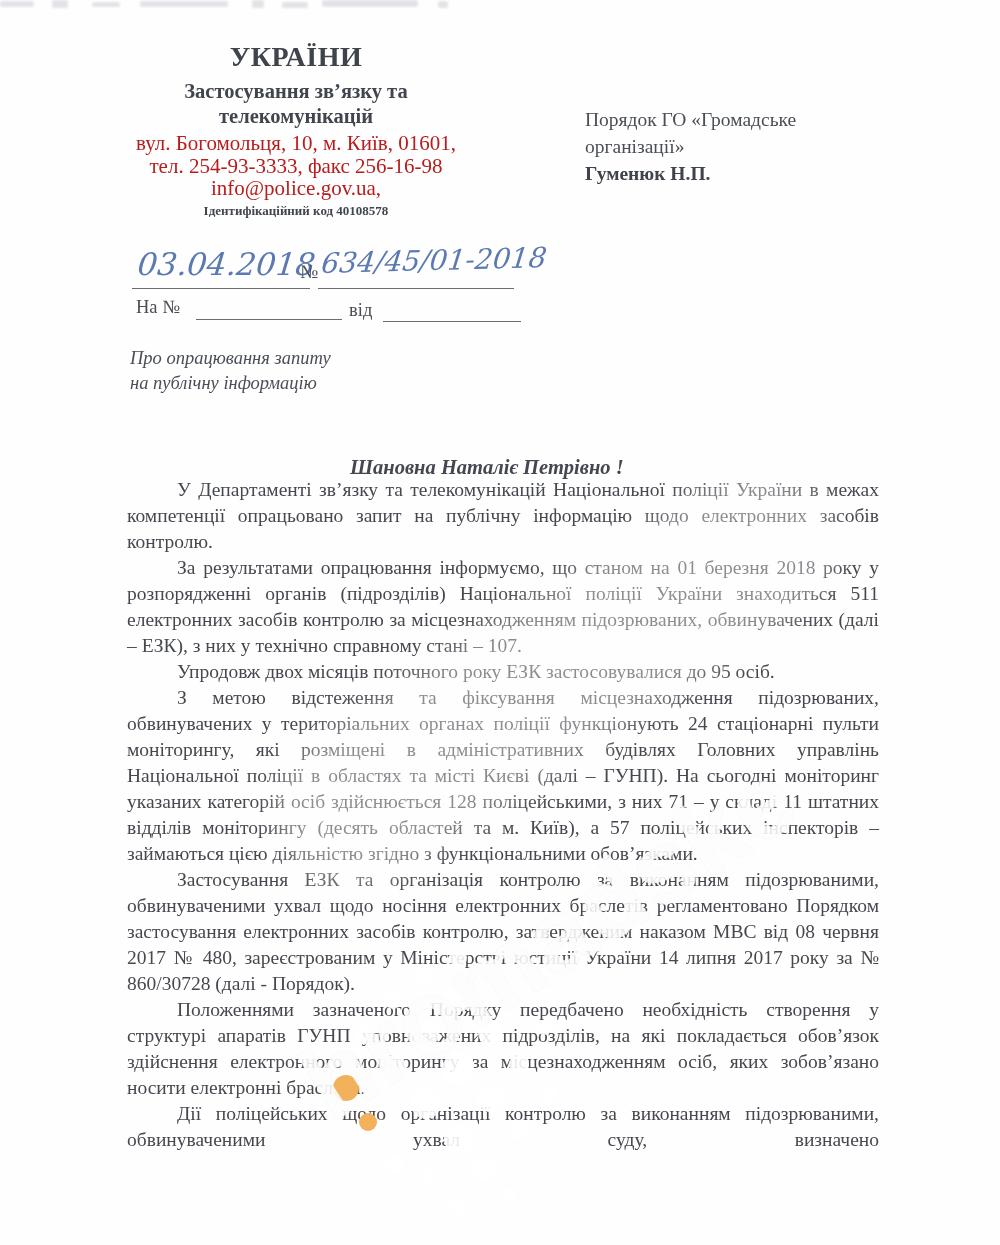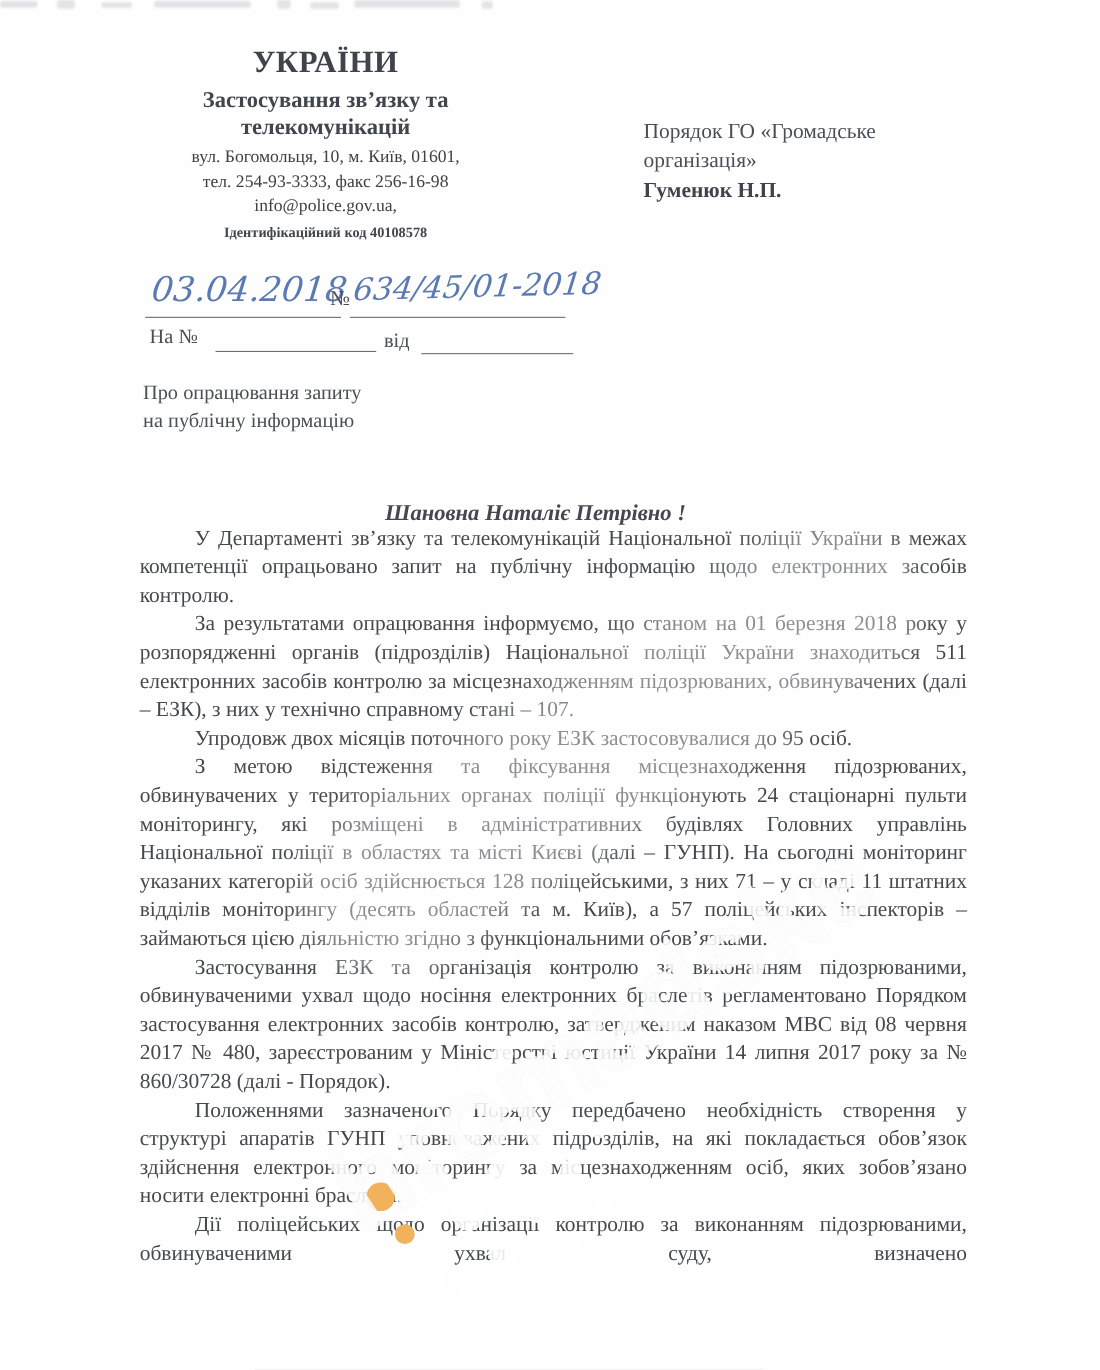--- a/index.html
+++ b/index.html
@@ -13,21 +13,21 @@
   .scan-artifacts{position:absolute; top:0; left:280; width:460px; height:10px;}
   .scan-artifacts span{
     position:absolute; background:#c7cad1; opacity:.5; border-radius:2px; filter:blur(1px);
   }
   
   .letterhead{
     position:absolute; left:108px; top:40px; width:376px; text-align:center;
   }
   .org-name{font-weight:bold; font-size:28px; line-height:33px; letter-spacing:.5px; color:#3f434b;}
   .dept{font-weight:bold; font-size:20.5px; line-height:25px; margin-top:6px; color:#41454d;}
-  .contact{font-size:16px; line-height:22.5px; margin-top:3px; color:#404040;text-align:center;}
+  .contact{font-size:21px; line-height:22.5px; margin-top:3px; color:#b91c1c;text-align:center;}
   .idcode{font-weight:bold; font-size:13px; line-height:22px; color:#41454d;}
   
   .recipient{position:absolute; left:585px; top:106px; font-size:19.5px; line-height:27px; color:#4a4e56;}
   .recipient .name{font-weight:bold; color:#3f434b;}
   
   .hw{
     font-family:"DejaVu Serif","Liberation Serif",serif;
     font-style:italic; color:#5b7ab2; transform:skewX(-6deg);
     white-space:nowrap;
   }
@@ -35,21 +35,21 @@
   .hw-num{position:absolute; left:322px; top:244px; font-size:28px; transform:skewX(-8deg) rotate(-1.5deg);}
   .num-sign{position:absolute; left:300px; top:261px; font-size:19px; color:#4a4d54;}
   .uline{position:absolute; border-bottom:1.6px solid #6a6d74; height:0;}
   .ul-date{left:132px; top:288px; width:178px;}
   .ul-num{left:318px; top:288px; width:196px;}
   .reply-label{position:absolute; left:136px; top:297px; font-size:18.5px; color:#4a4d54;}
   .reply-from{position:absolute; left:349px; top:300px; font-size:18.5px; color:#4a4d54;}
   .ul-reply1{left:196px; top:319px; width:146px;}
   .ul-reply2{left:383px; top:321px; width:138px;}
   
-  .subject{position:absolute; left:130px; top:346px; font-size:18.5px; line-height:25px; color:#4a4e56;}
+  .subject{position:absolute; left:130px; top:346px; font-size:18.5px; line-height:25px; color:#4a4e56;font-style:italic;}
   
   .salutation{
     position:absolute; left:350px; top:456px;
     font-size:20.5px; font-weight:bold; font-style:italic; color:#44474f;
   }
   
   .body{
     position:absolute; left:127px; top:477px; width:752px;
   }
   .body p{
@@ -99,21 +99,21 @@
       <div>телекомунікацій</div>
     </div>
     <div class="contact">вул. Богомольця, 10, м. Київ, 01601,</div>
     <div class="contact" style="margin-top:0;">тел. 254-93-3333, факс 256-16-98</div>
     <div class="contact" style="margin-top:0;">info@police.gov.ua,</div>
     <div class="idcode">Ідентифікаційний код 40108578</div>
   </div>
 
   <div class="recipient">
     <div>Порядок ГО «Громадське</div>
-    <div>організація»</div>
+    <div>організації»</div>
     <div class="name">Гуменюк Н.П.</div>
   </div>
 
   <div class="hw hw-date">03.04.2018</div>
   <div class="num-sign">№</div>
   <div class="hw hw-num">634/45/01-2018</div>
   <div class="uline ul-date"></div>
   <div class="uline ul-num"></div>
 
   <div class="reply-label">На №</div>

